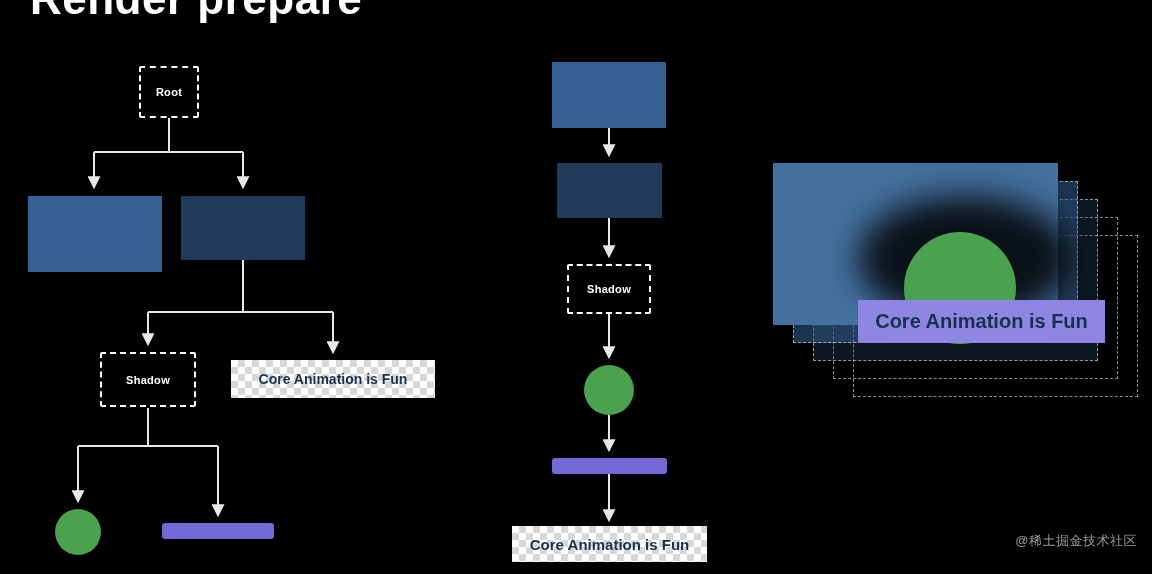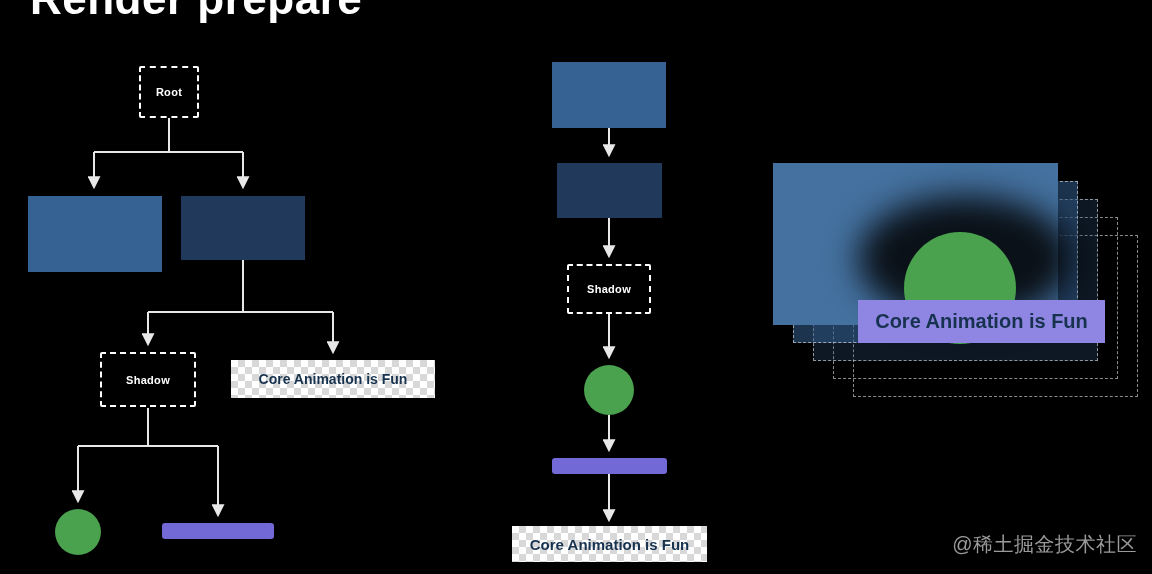--- a/index.html
+++ b/index.html
@@ -60,22 +60,22 @@
       linear-gradient(45deg, rgba(205,205,205,.55) 25%, transparent 25% 75%, rgba(205,205,205,.55) 75%);
     background-position:0 0, 0 0, 8px 8px;
     background-size:auto, 16px 16px, 16px 16px;
     display:flex; align-items:center; justify-content:center;
     color:var(--text-dark,#1d3557); font-weight:800; font-size:20px;
   }
 
   .connectors { left:0; top:0; pointer-events:none; }
 
   .watermark {
-    right:15px; bottom:16px; color:var(--watermark-gray,#9a9a9a);
-    font-size:20px; letter-spacing:.5px;margin-left:39px;
+    right:15px; bottom:24px; color:var(--watermark-gray,#9a9a9a);
+    font-size:13px; letter-spacing:.5px;margin-left:39px;
   }
 </style>
 </head>
 <body>
 
 <div class="canvas">
 
   <div class="abs slide-title">Render prepare</div>
 
   <svg class="abs connectors" width="1152" height="574">

